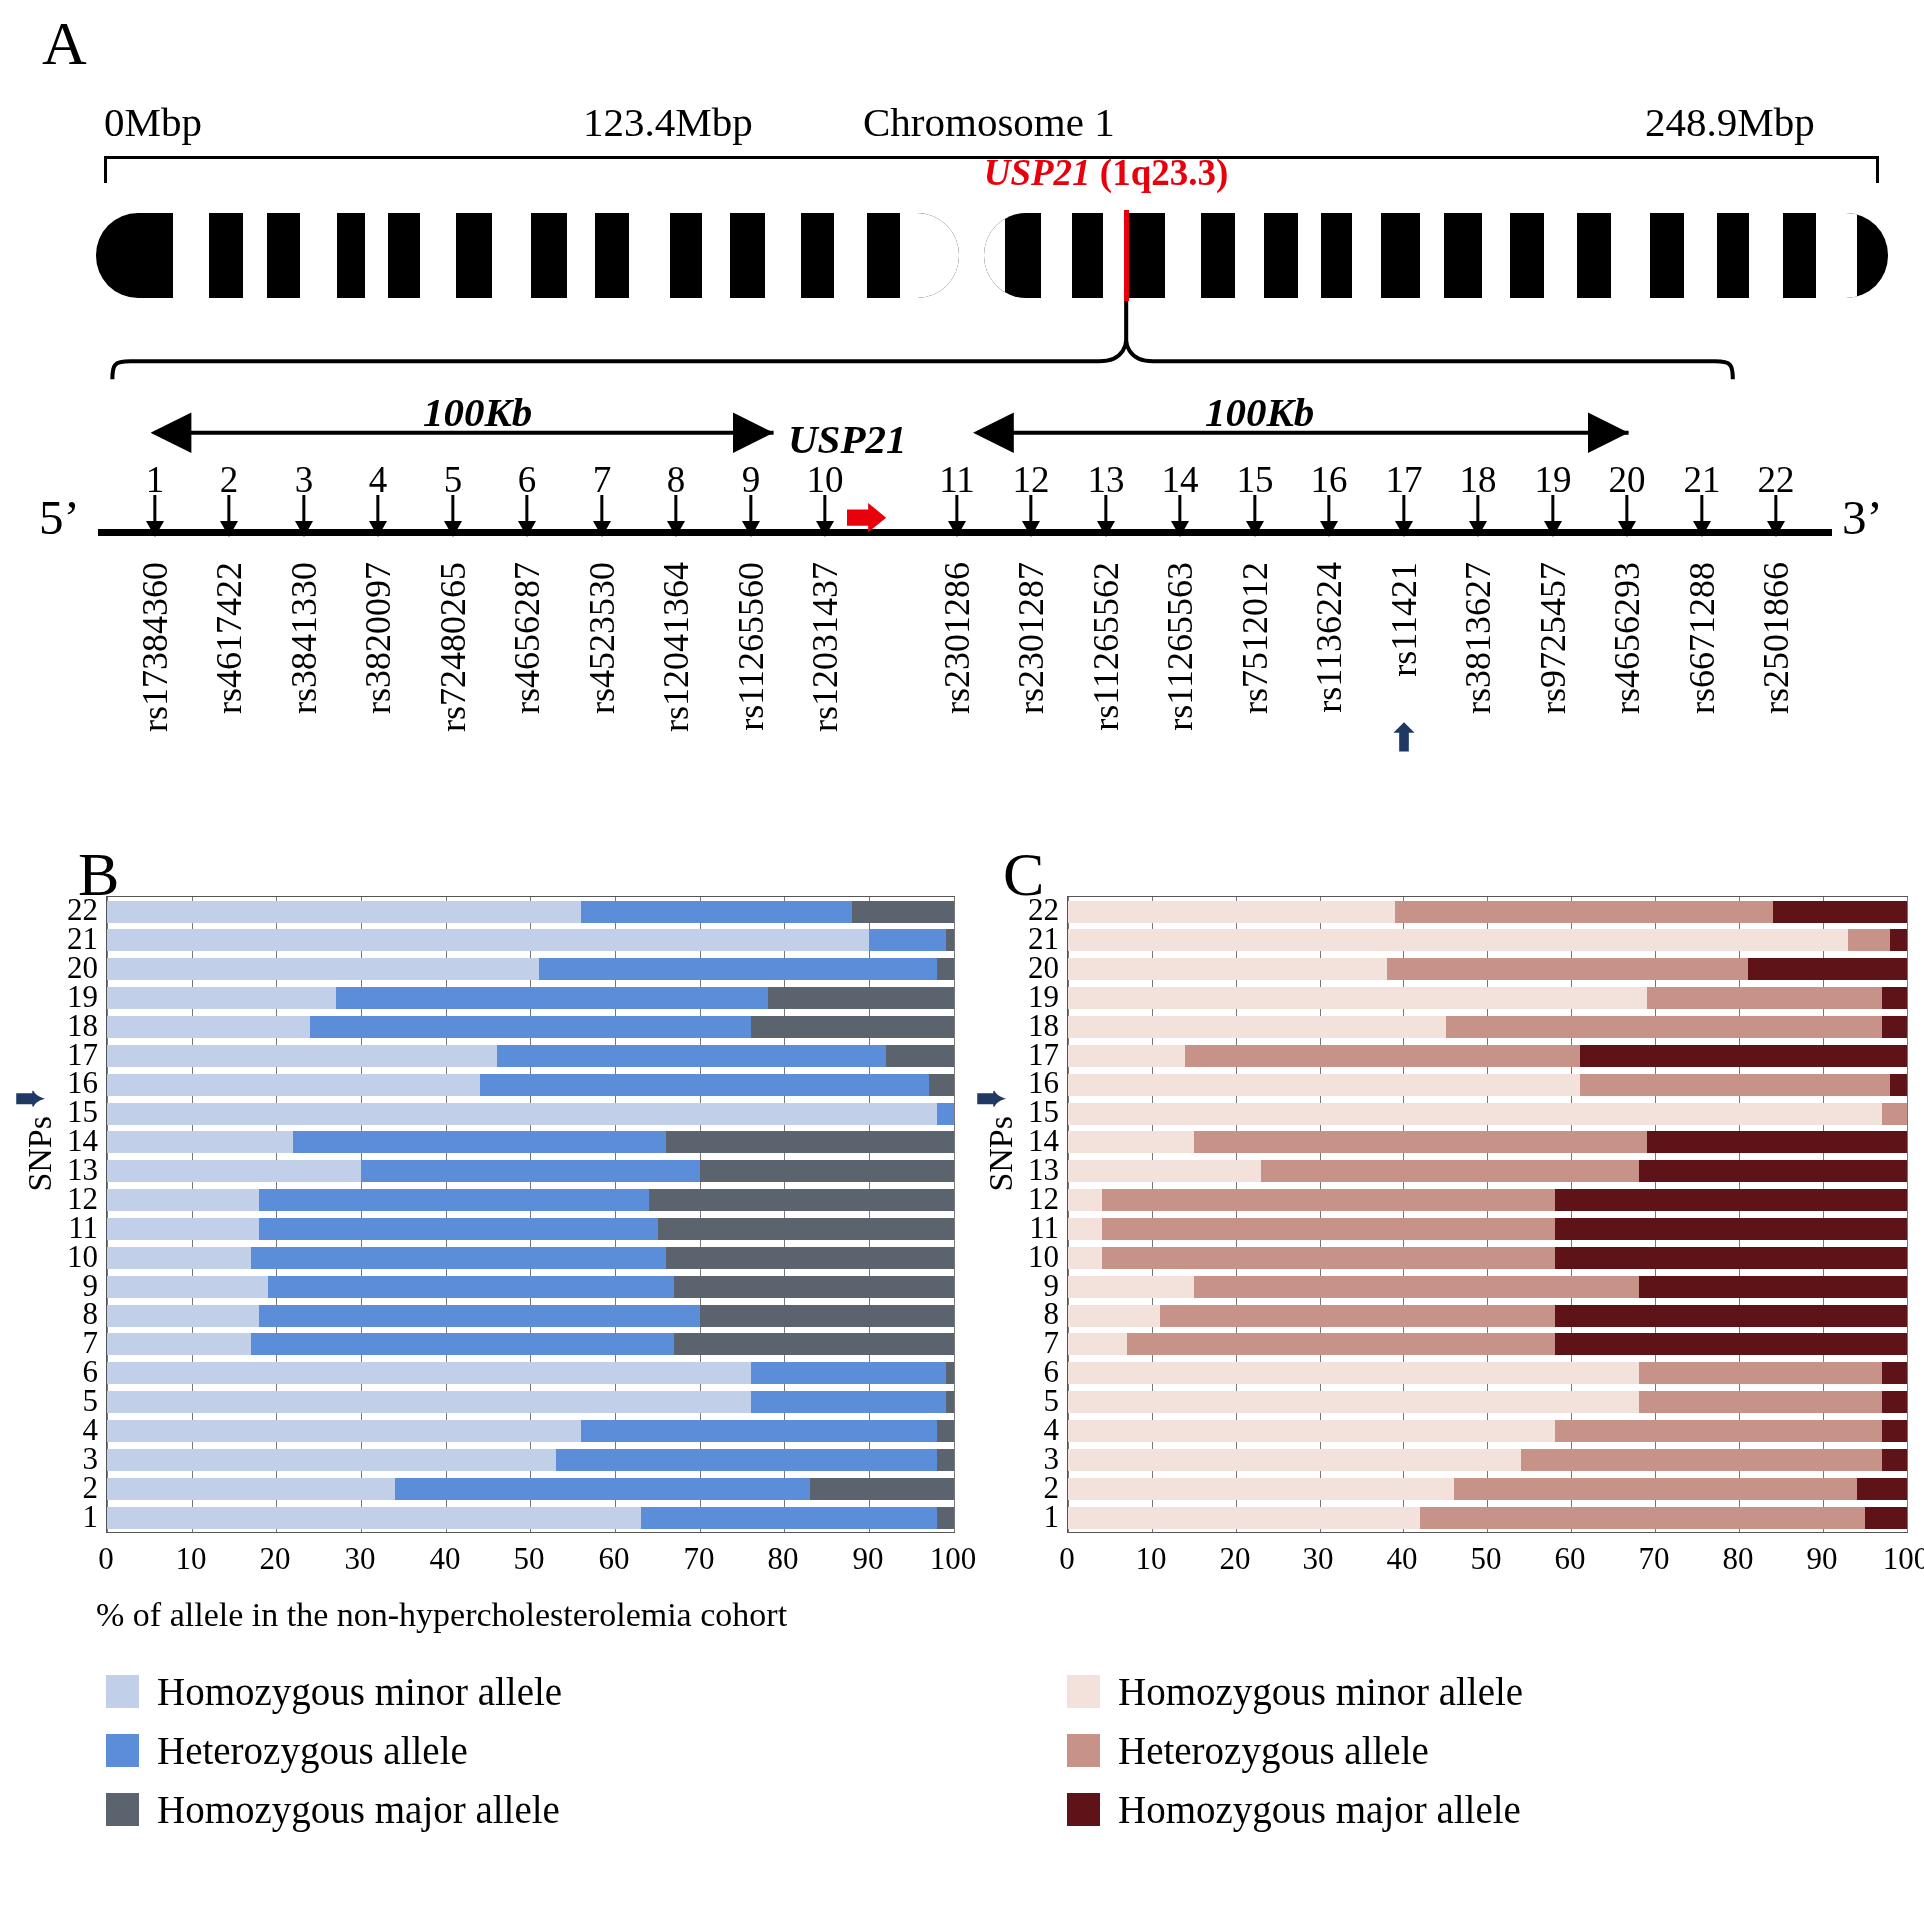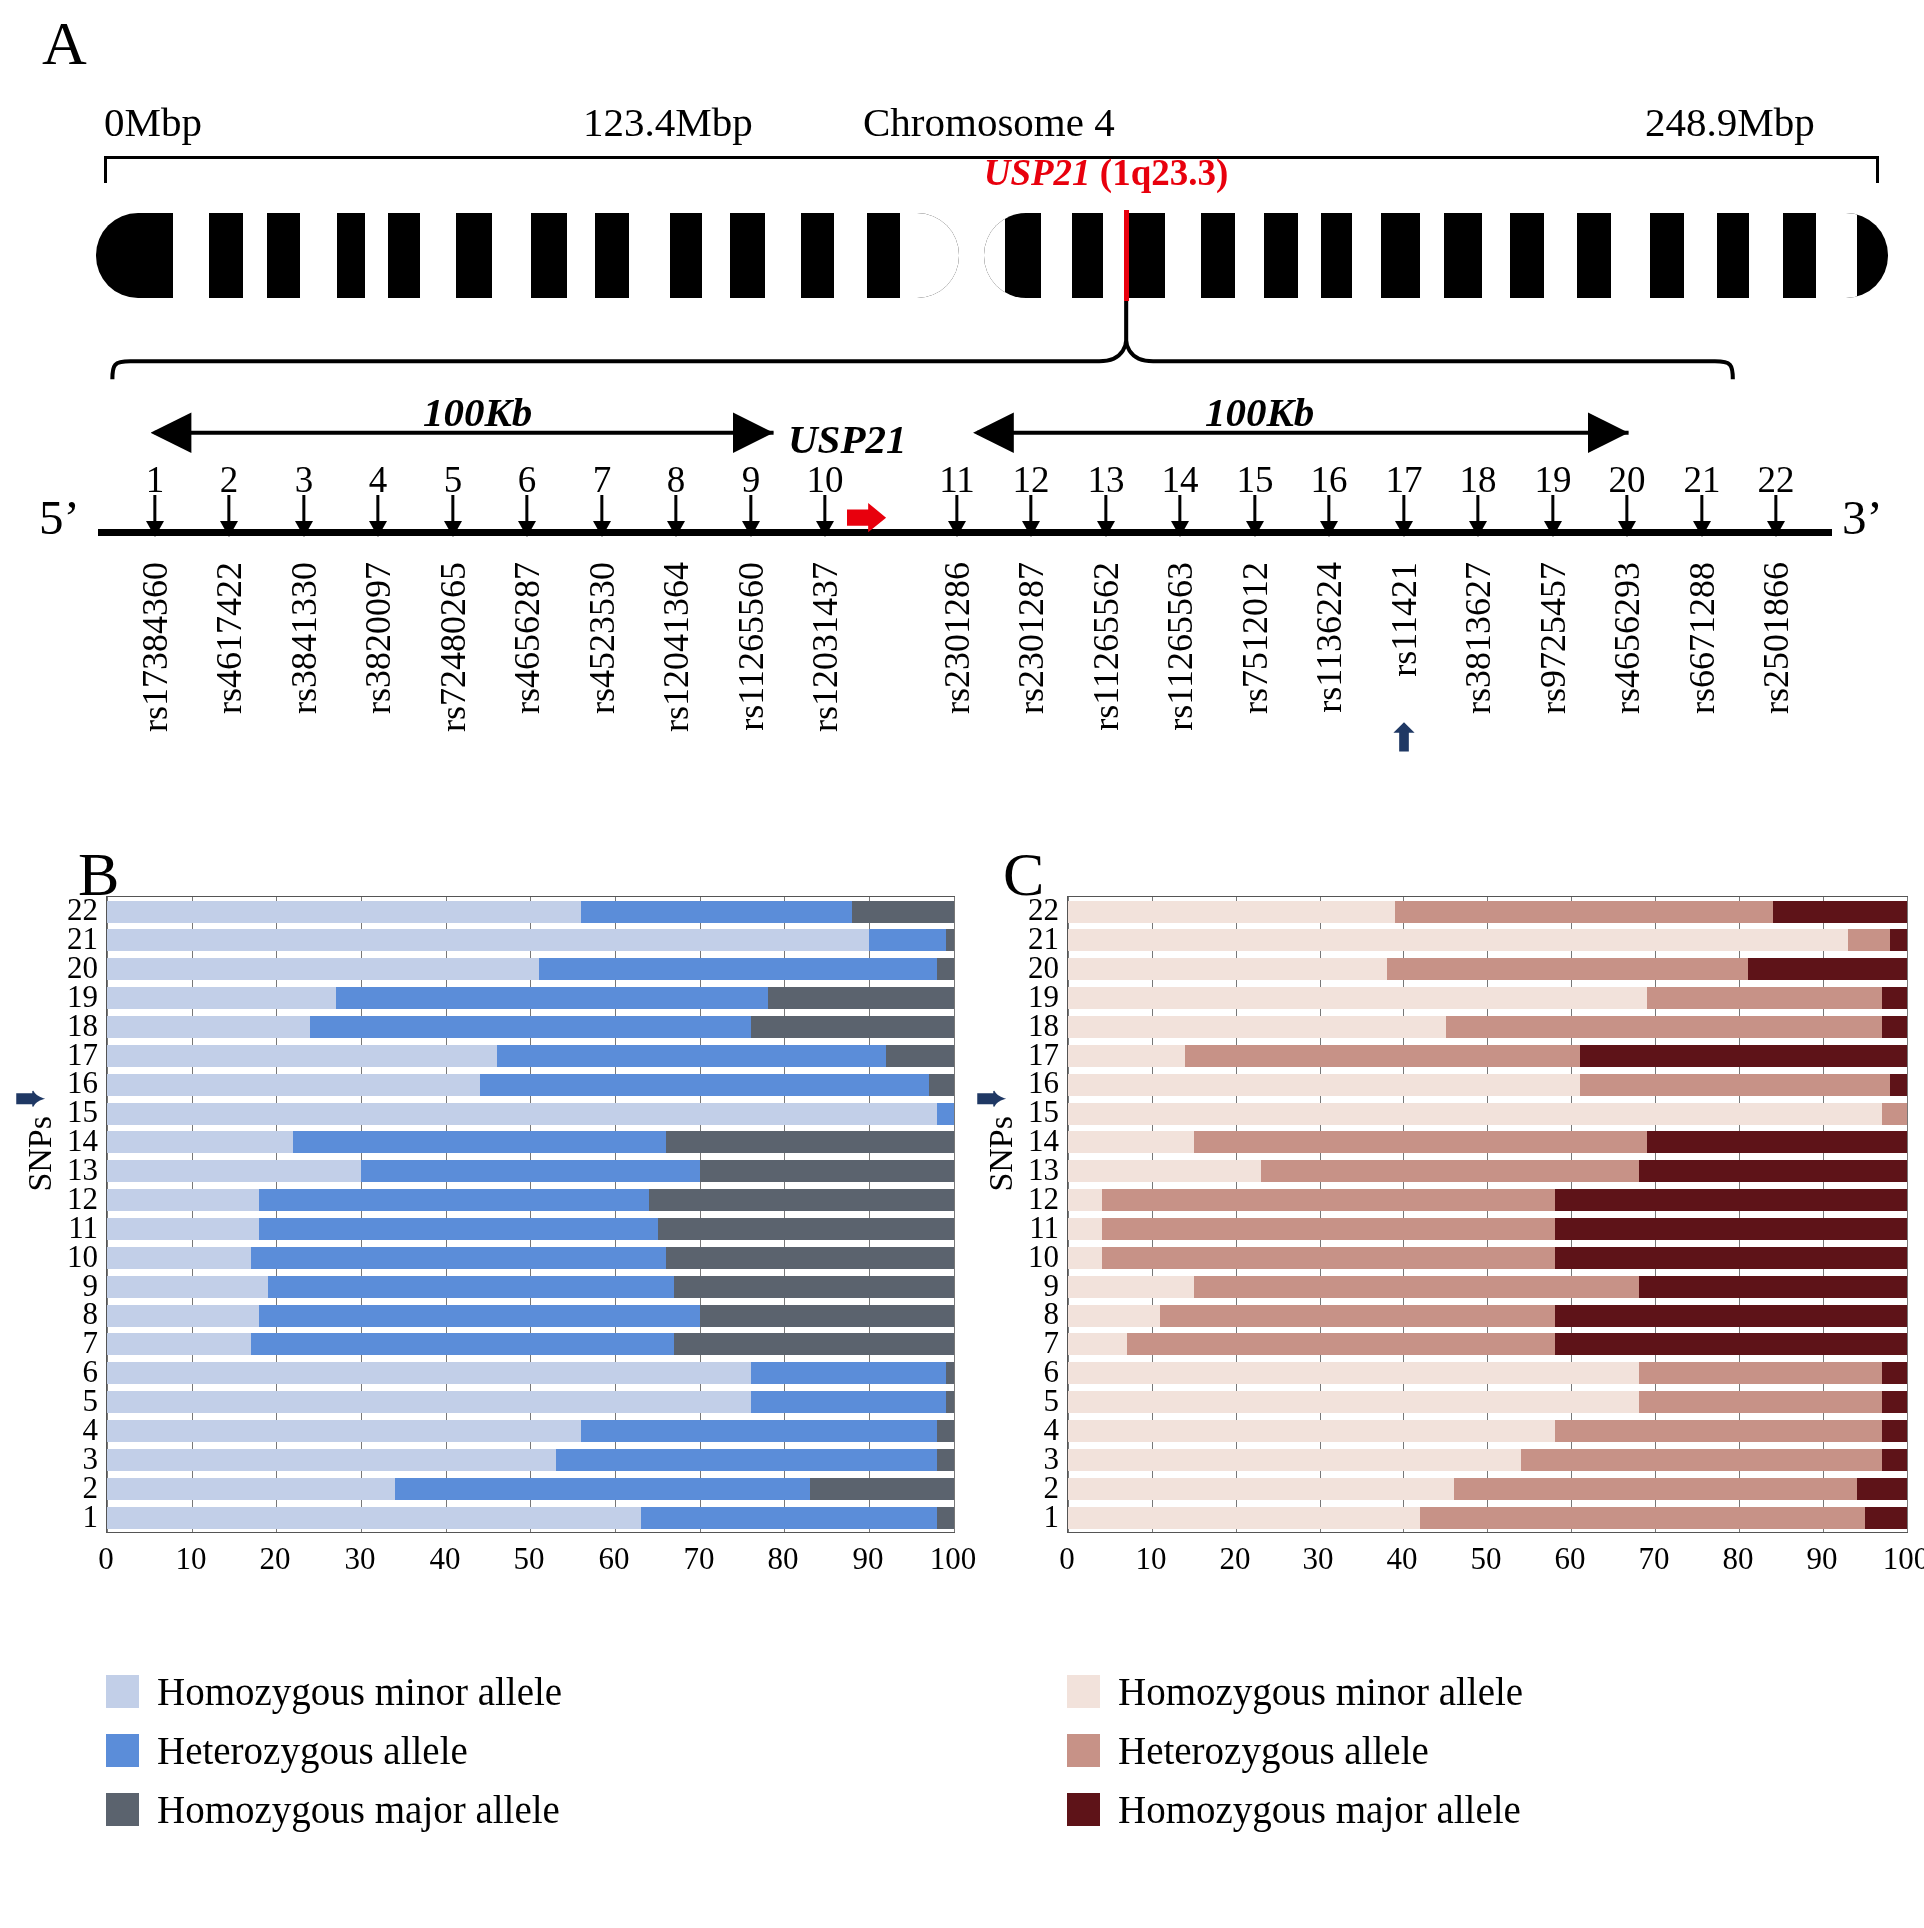--- a/index.html
+++ b/index.html
@@ -68,21 +68,21 @@
   .blue-left-arrow{position:absolute;font-size:36px;color:#1f3864;font-weight:bold;}
 </style>
 </head>
 <body>
 
 <div id="panelA">
   <div class="panel-letter" id="letterA">A</div>
 
   <div class="scale-label" id="lbl0">0Mbp</div>
   <div class="scale-label" id="lbl123">123.4Mbp</div>
-  <div class="scale-label" id="lblChr">Chromosome 4</div>
+  <div class="scale-label" id="lblChr">Chromosome 1</div>
   <div class="scale-label" id="lbl248">248.9Mbp</div>
 
   <div id="topBracket"></div>
 
   <div id="uspLabel"><span>USP21</span><span class="norm"> (1q23.3)</span></div>
 
   <div id="chrom">
     <div class="chrom-arm" id="armP">
       <div class="band" style="left:77px;width:36px;"></div>
       <div class="band" style="left:147px;width:24.4px;"></div>
@@ -361,20 +361,21 @@
         <div class="seg" style="width: 9%; background: rgb(91, 141, 217);"></div>
         <div class="seg" style="width: 1%; background: rgb(91, 99, 110);"></div>
       </div>
       <div class="bar-row" style="top: 3.5px; height: 22px;">
         <div class="seg" style="width: 56%; background: rgb(194, 207, 232);"></div>
         <div class="seg" style="width: 32%; background: rgb(91, 141, 217);"></div>
         <div class="seg" style="width: 12%; background: rgb(91, 99, 110);"></div>
       </div>
     </div>
   <div class="ylabel" style="left:21px;top:269px;">SNPs</div>
+  <div class="axis-title" style="left:96px;top:749px;">% of allele in the non-hypercholesterolemia cohort</div>
   <div class="blue-left-arrow" style="left:14.7px;top:230px;">➨</div>
   <div id="legendB">
       <div class="legend-item" style="left: 106px; top: 822px;">
         <div class="legend-swatch" style="background: rgb(194, 207, 232);"></div>
         <div class="legend-text">Homozygous minor allele</div>
       </div>
       <div class="legend-item" style="left: 106px; top: 881px;">
         <div class="legend-swatch" style="background: rgb(91, 141, 217);"></div>
         <div class="legend-text">Heterozygous allele</div>
       </div>

